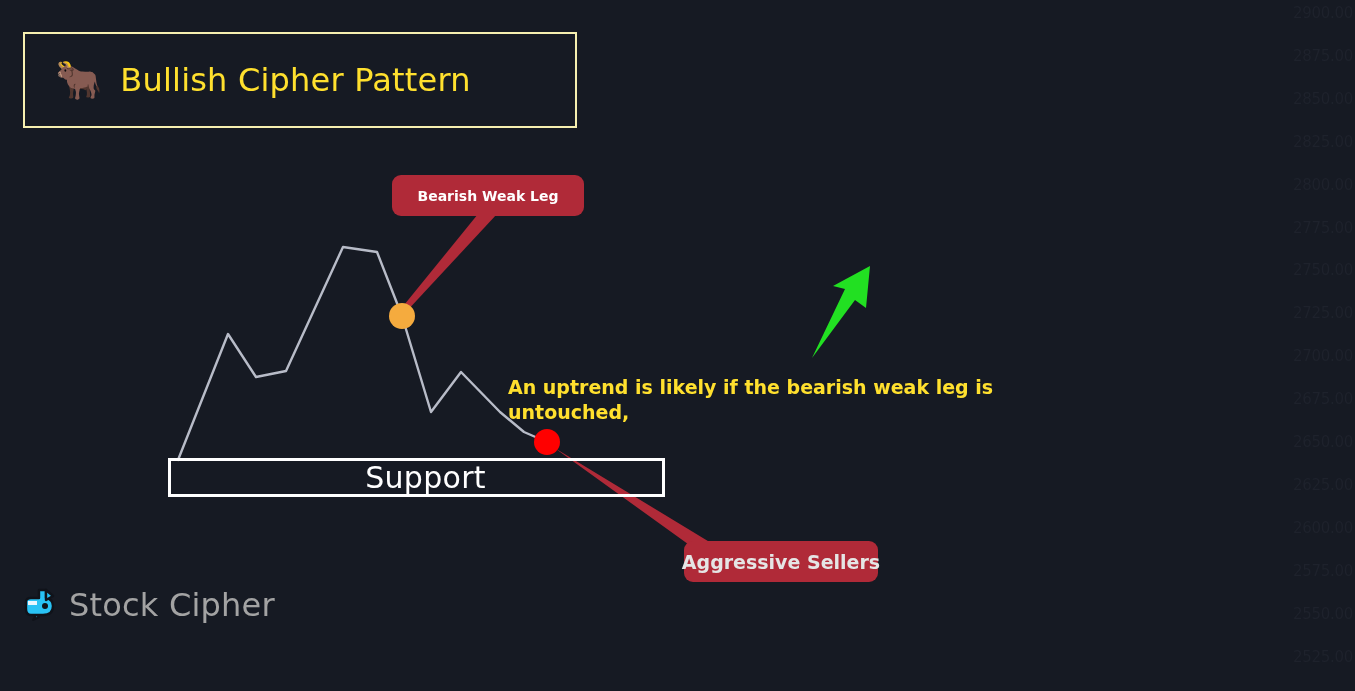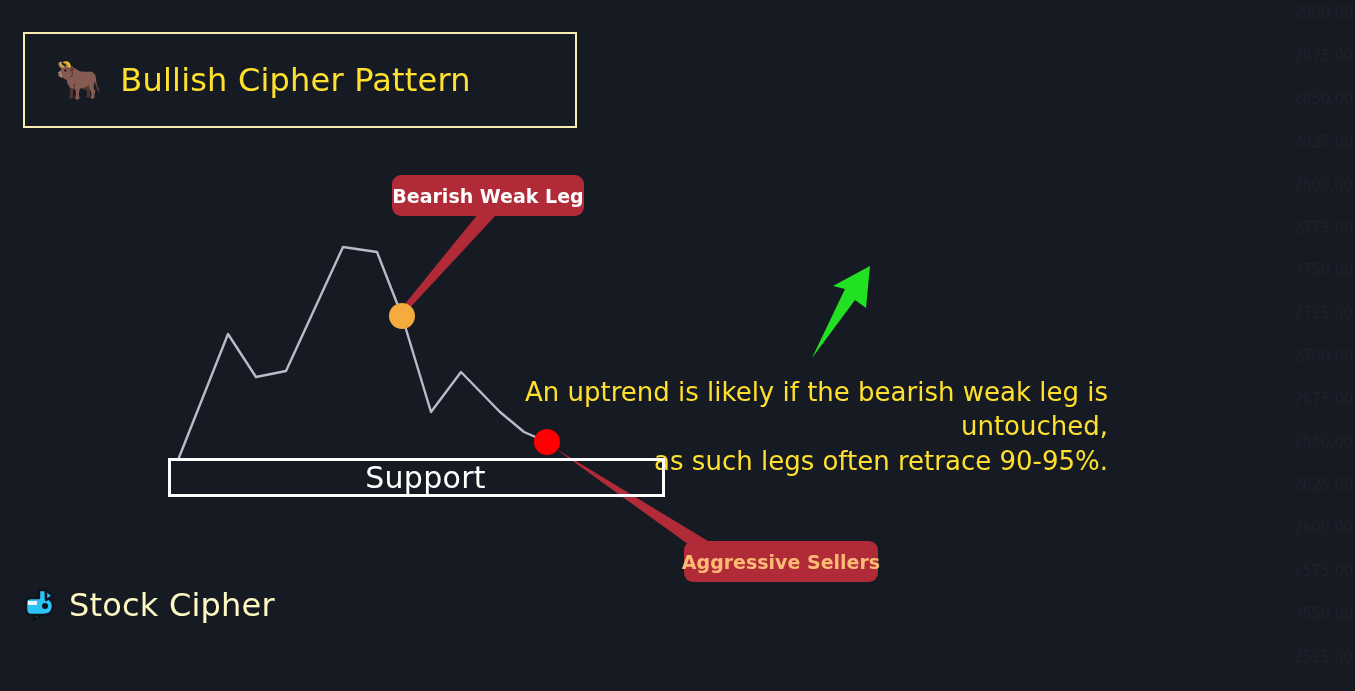--- a/index.html
+++ b/index.html
@@ -81,41 +81,41 @@
     display: flex;
     align-items: center;
     justify-content: center;
     white-space: nowrap;
   }
   #bubble-weak-leg {
     left: 392px;
     top: 175px;
     width: 192px;
     height: 41px;
-    font-size: 19px;
+    font-size: 14px;
   }
   #bubble-sellers {
     left: 684px;
     top: 541px;
     width: 194px;
     height: 41px;
     font-size: 19px;
   }
 
   
   #uptrend-note {
     position: absolute;
     left: 508px;
     top: 375px;
     width: 600px;
-    text-align: right;
+    text-align: left;
     color: #ffe02e;
     font-family: "DejaVu Sans", sans-serif;
-    font-weight: normal;
-    font-size: 26px;
+    font-weight: bold;
+    font-size: 19px;
     line-height: 1.32;
   }
 
   
   #support-box {
     position: absolute;
     left: 168px;
     top: 458px;
     width: 497px;
     height: 39px;
@@ -190,37 +190,36 @@
 
   <div id="title-box" style="border-color: rgb(246, 239, 176);">
     <span id="title-emoji">🐂</span>
     <span id="title-text" style="color: rgb(255, 224, 46);">Bullish Cipher Pattern</span>
   </div>
 
   <div id="bubble-weak-leg" class="bubble" style="background: rgb(176, 42, 56); color: rgb(255, 255, 255);">
     <span>Bearish Weak Leg</span>
   </div>
 
-  <div id="bubble-sellers" class="bubble" style="background: rgb(176, 42, 56); color: #fdba74;">
+  <div id="bubble-sellers" class="bubble" style="background: rgb(176, 42, 56); color: #e5e5e5;">
     <span>Aggressive Sellers</span>
   </div>
 
   <div id="uptrend-note" style="color: rgb(255, 224, 46);">
     <div>An uptrend is likely if the bearish weak leg is untouched,</div>
-    <div>as such legs often retrace 90-95%.</div>
   </div>
 
   <div id="support-box" style="border-color: rgb(255, 255, 255);">
     <span id="support-label" style="color: rgb(255, 255, 255); margin-left: 18px;">Support</span>
   </div>
 
   <div id="brand">
     <svg width="36" height="36" viewBox="0 0 36 36">
       <path d="M24 3 L24 11 Q31 12 31 19 Q31 28 21 28 L9 28 Q4 28 4 22 L4 15 Q4 11 9 11 L17 11 L17 3 Z" fill="#29c3f5" stroke="#10131a" stroke-width="2.4" stroke-linejoin="round"></path>
       <path d="M24 3 L31 9 L24 13 Z" fill="#29c3f5" stroke="#10131a" stroke-width="2.4" stroke-linejoin="round"></path>
       <circle cx="23" cy="19" r="3" fill="#10131a"></circle>
       <rect x="6" y="14" width="9" height="4" fill="#eaf7ff"></rect>
       <path d="M14 28 L11 33 L17 30 Z" fill="#29c3f5" stroke="#10131a" stroke-width="2" stroke-linejoin="round"></path>
     </svg>
-    <span id="brand-name" style="color: #fef9c3;">Stock Cipher</span>
+    <span id="brand-name" style="color: #a3a3a3;">Stock Cipher</span>
   </div>
 
 </div>
 
 </body></html>

